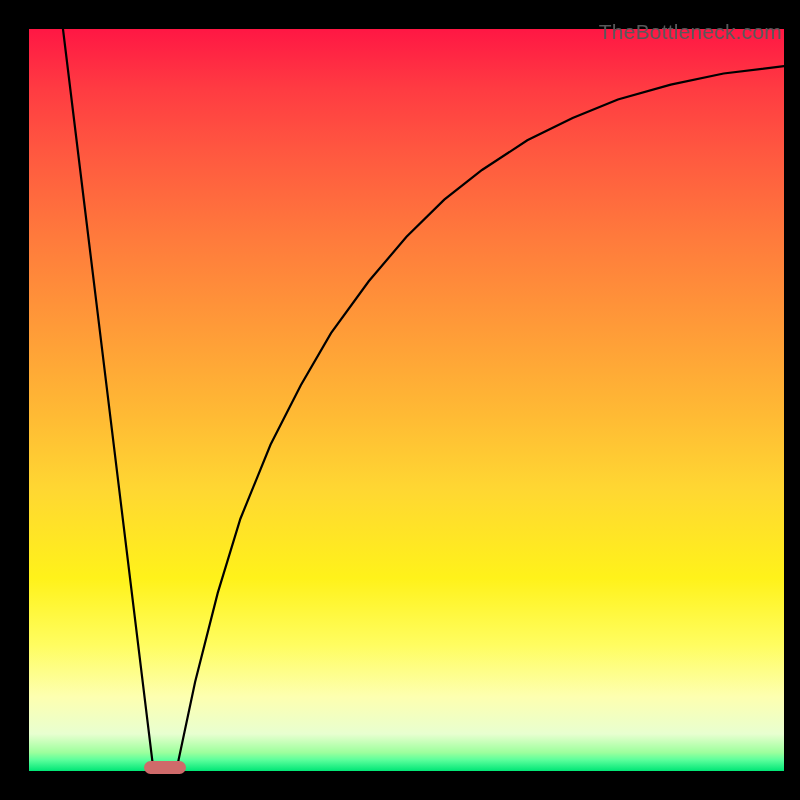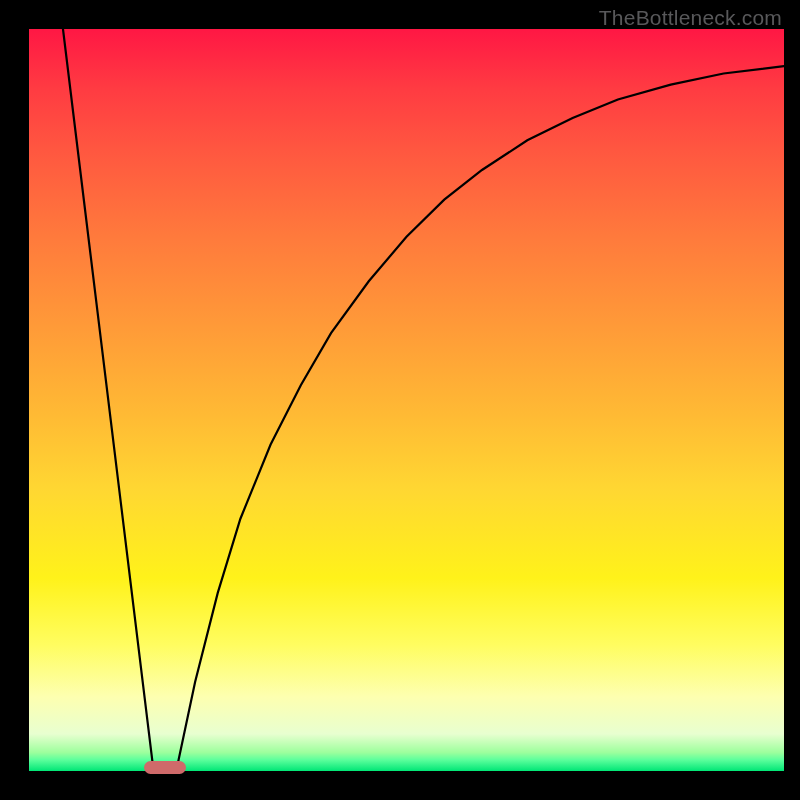--- a/index.html
+++ b/index.html
@@ -9,21 +9,21 @@
     font-family: Arial, sans-serif;
   }
   .chart-container {
     position: relative;
     width: 800px;
     height: 800px;
     background: #000;
   }
   .attribution {
     position: absolute;
-    top: 6px;
+    top: 20px;
     right: 18px;
     font-size: 21px;
     color: #58585a;
     font-family: Arial, Helvetica, sans-serif;
     z-index: 10;
     letter-spacing: 0.2px;
   }
   .plot-area {
     position: absolute;
     left: 29px;

